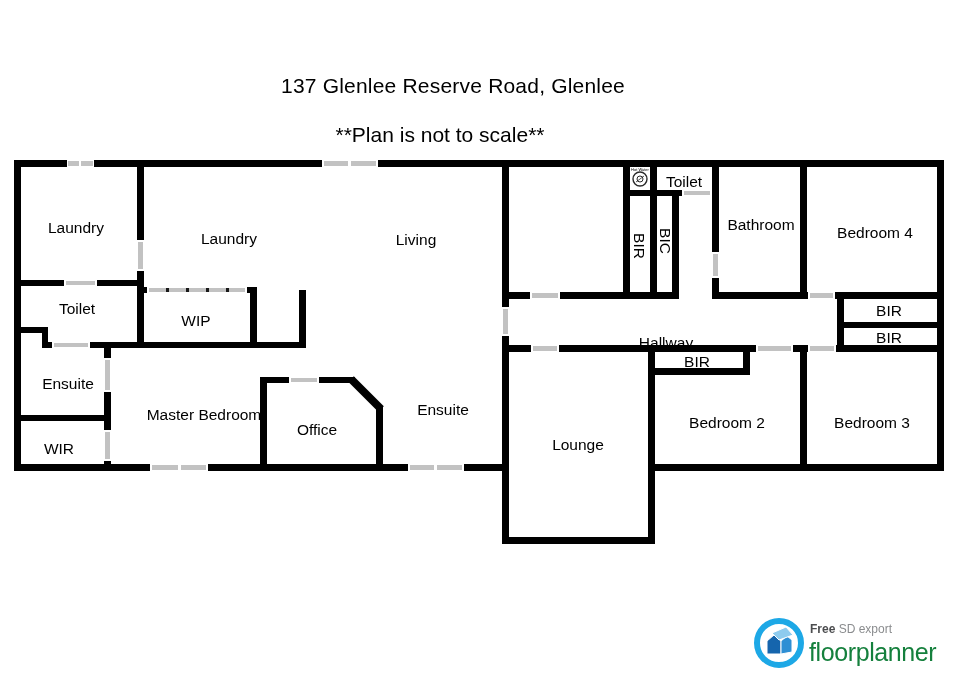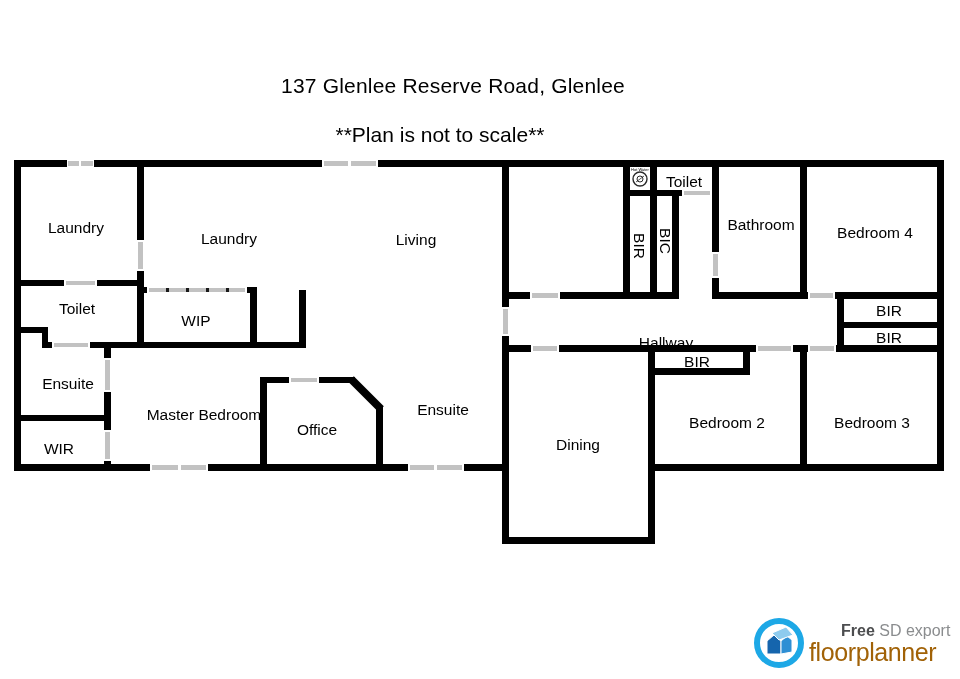--- a/index.html
+++ b/index.html
@@ -8,23 +8,23 @@
   .title{position:absolute;left:453px;top:74px;transform:translateX(-50%);
          font-size:21px;letter-spacing:.2px;white-space:nowrap;}
   .subtitle{position:absolute;left:440px;top:123px;transform:translateX(-50%);
          font-size:21px;white-space:nowrap;}
   .plan-svg{position:absolute;left:0;top:0;}
   .rlabel{position:absolute;transform:translate(-50%,-50%);font-size:15.5px;
           white-space:nowrap;line-height:19px;text-align:center;}
   .rot{transform:translate(-50%,-50%) rotate(90deg);}
   .logo{position:absolute;left:753px;top:615px;width:200px;height:56px;}
   .logo-icon{position:absolute;left:0;top:2px;}
-  .logo-line1{position:absolute;left:57px;top:7px;font-size:16px;color:#8a8c8e;white-space:nowrap;margin-left:31px;}
+  .logo-line1{position:absolute;left:57px;top:7px;font-size:12px;color:#8a8c8e;white-space:nowrap;}
   .logo-line1 b{color:#4c4d4f;font-weight:bold;}
-  .logo-line2{position:absolute;left:56px;top:23px;font-size:25px;color:#a16207;
+  .logo-line2{position:absolute;left:56px;top:23px;font-size:25px;color:#15803d;
               letter-spacing:-0.4px;white-space:nowrap;}
 </style>
 </head>
 <body>
 
 <div class="page">
 
   <div class="title">137 Glenlee Reserve Road, Glenlee</div>
   <div class="subtitle">**Plan is not to scale**</div>
 
@@ -178,21 +178,21 @@
   <div class="rlabel rot" style="left:665px;top:241px">BIC</div>
   <div class="rlabel" style="left:684px;top:181px">Toilet</div>
   <div class="rlabel" style="left:761px;top:224px">Bathroom</div>
   <div class="rlabel" style="left:875px;top:232px">Bedroom 4</div>
   <div class="rlabel" style="left:666px;top:342px">Hallway</div>
   <div class="rlabel" style="left:889px;top:310px">BIR</div>
   <div class="rlabel" style="left:889px;top:337px">BIR</div>
   <div class="rlabel" style="left:697px;top:361px">BIR</div>
   <div class="rlabel" style="left:727px;top:422px">Bedroom 2</div>
   <div class="rlabel" style="left:872px;top:422px">Bedroom 3</div>
-  <div class="rlabel" style="left:578px;top:444px">Dining</div>
+  <div class="rlabel" style="left:578px;top:444px">Lounge</div>
 
   <div class="logo">
     <svg class="logo-icon" width="52" height="52" viewBox="0 0 52 52">
       <circle cx="26" cy="26" r="22" fill="#ffffff" stroke="#1da8e6" stroke-width="6"></circle>
       <polygon points="14,24 21,18 28,24 28,37 14,37" fill="#1565ad" stroke="#ffffff" stroke-width="1"></polygon>
       <polygon points="28,24 34,19 39,23 39,35 28,37" fill="#2e8fd4" stroke="#ffffff" stroke-width="1"></polygon>
       <polygon points="19,16 33,10 40,18 26,23" fill="#8ecbee" stroke="#ffffff" stroke-width="1"></polygon>
     </svg>
     <div class="logo-line1"><b>Free</b><span> SD export</span></div>
     <div class="logo-line2">floorplanner</div>

